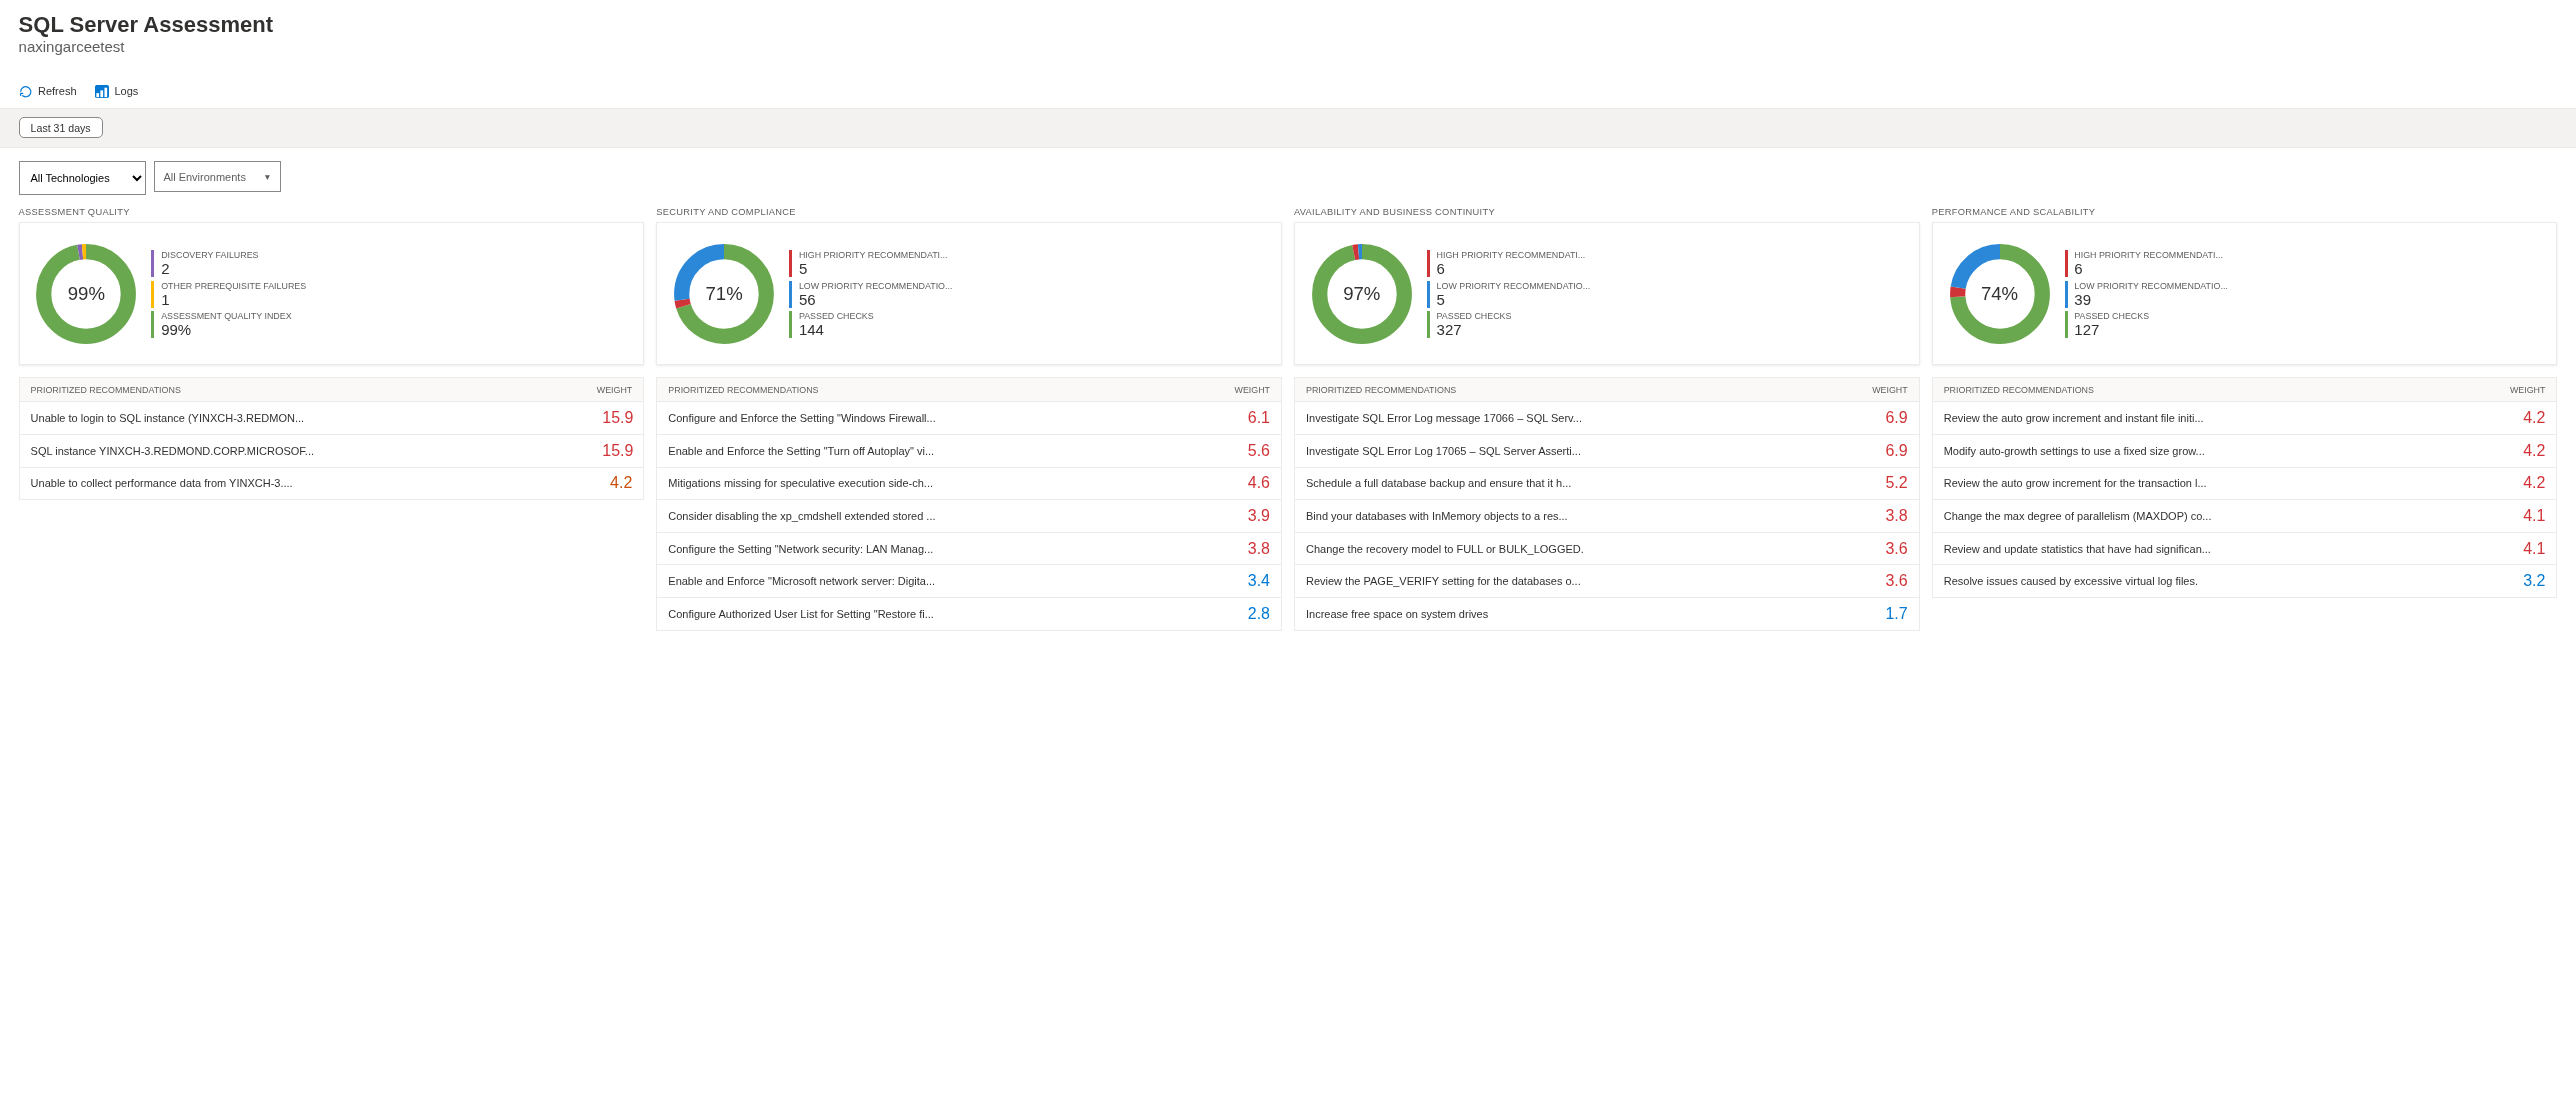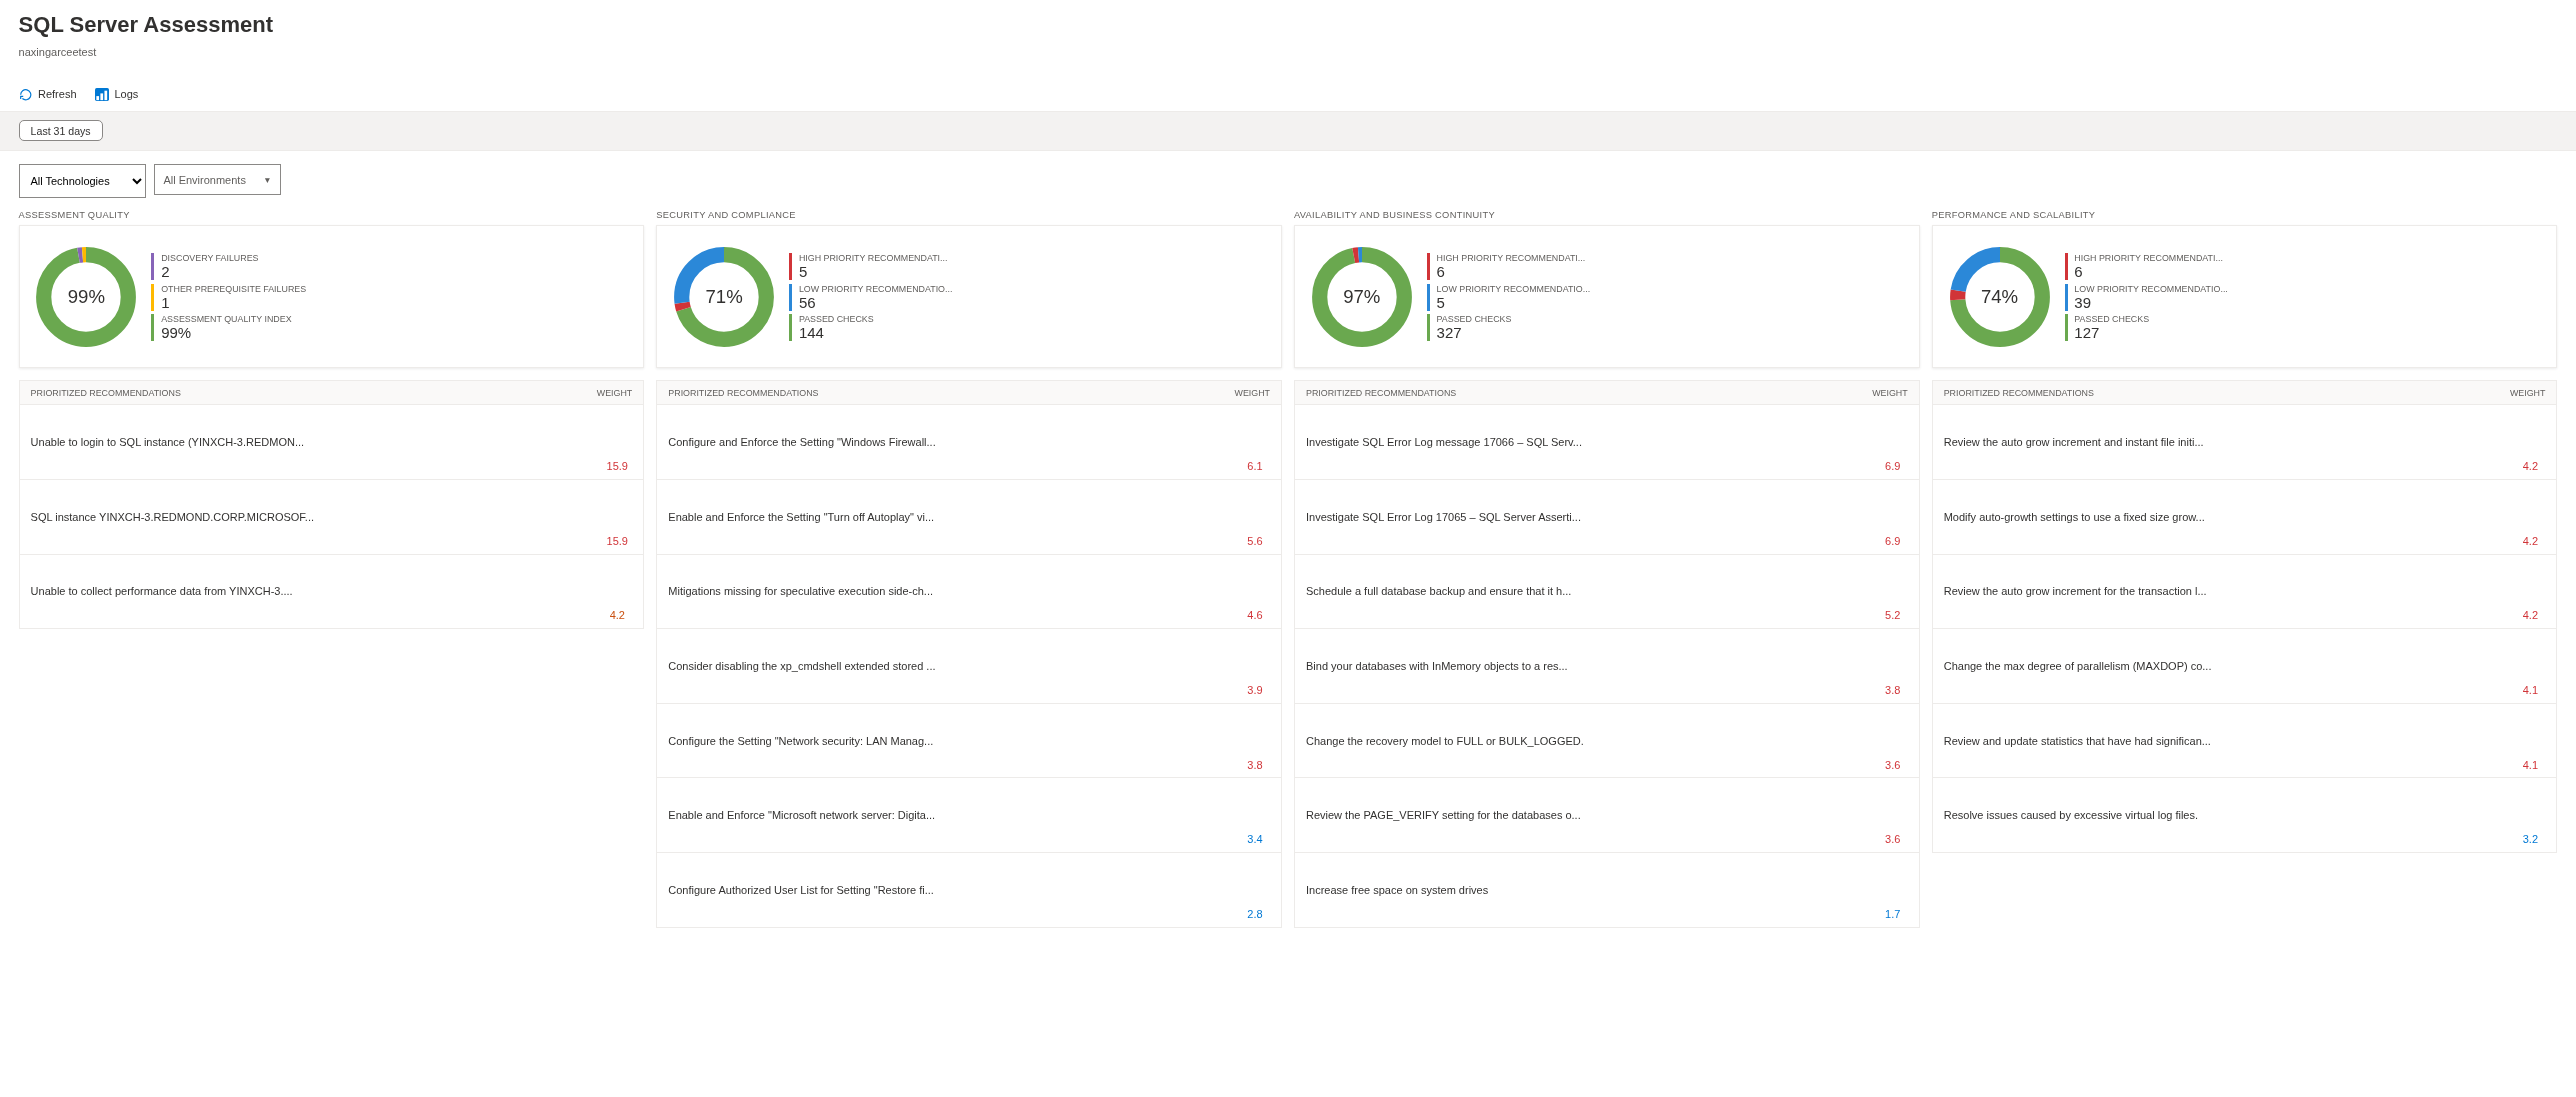--- a/index.html
+++ b/index.html
@@ -4,21 +4,21 @@
 <style>
   * { box-sizing: border-box; margin: 0; padding: 0; }
   body {
     font-family: "Segoe UI", -apple-system, sans-serif;
     font-size: 11px;
     color: #323130;
     background: #fff;
   }
   .header { padding: 11.8px 18.6px 5px; }
   .title { font-size: 22px; font-weight: 600; color: #323130; }
-  .subtitle { font-size: 11px; color: #605e5c; margin-top: 8px; }
+  .subtitle { font-size: 15px; color: #605e5c; margin-top: 0; }
   .toolbar { padding: 6.8px 18.6px 10px; display: flex; gap: 18.6px; }
   .tool-btn { display: flex; align-items: center; gap: 5.9px; cursor: pointer; color: #323130; margin-top: 18px; }
   .tool-btn svg { width: 13.5px; height: 13.5px; }
   .refresh-icon { stroke: #0078d4; }
   .logs-icon-wrap {
     width: 13.5px; height: 13.5px; background:#0078d4; border-radius:1.7px;
     display:flex; align-items:center; justify-content:center; color:#fff; font-size:7.6px; font-weight:bold;
   }
   .filterbar { background:#f3f2f1; padding: 8.4px 18.6px; border-top:0.8px solid #edebe9; border-bottom:0.8px solid #edebe9;}
   .pill {
@@ -65,21 +65,21 @@
     font-size:8.9px; color:#605e5c; border-bottom:0.8px solid #edebe9;
     background:#faf9f8;
   }
   .trow {
     display:flex; justify-content:space-between; align-items:center;
     padding:6.8px 11px; border-bottom:0.8px solid #edebe9; gap:8.4px;
     cursor:pointer;
   }
   .trow:last-child { border-bottom:none; }
   .rec-text { flex:1; white-space:nowrap; overflow:hidden; text-overflow:ellipsis; font-size:11px; color:#323130;}
-  .rec-weight { font-size:11px; flex-shrink:0; width:30px; text-align:center;margin-top:48px;}
+  .rec-weight { font-size:16px; flex-shrink:0; width:30px; text-align:right;}
   .w-red { color:#d13438; }
   .w-orange{ color:#ca5010; }
   .w-blue{ color:#0078d4; }
 </style>
 </head>
 <body>
 
 <div class="header">
   <div class="title">SQL Server Assessment</div>
   <div class="subtitle">naxingarceetest</div>

